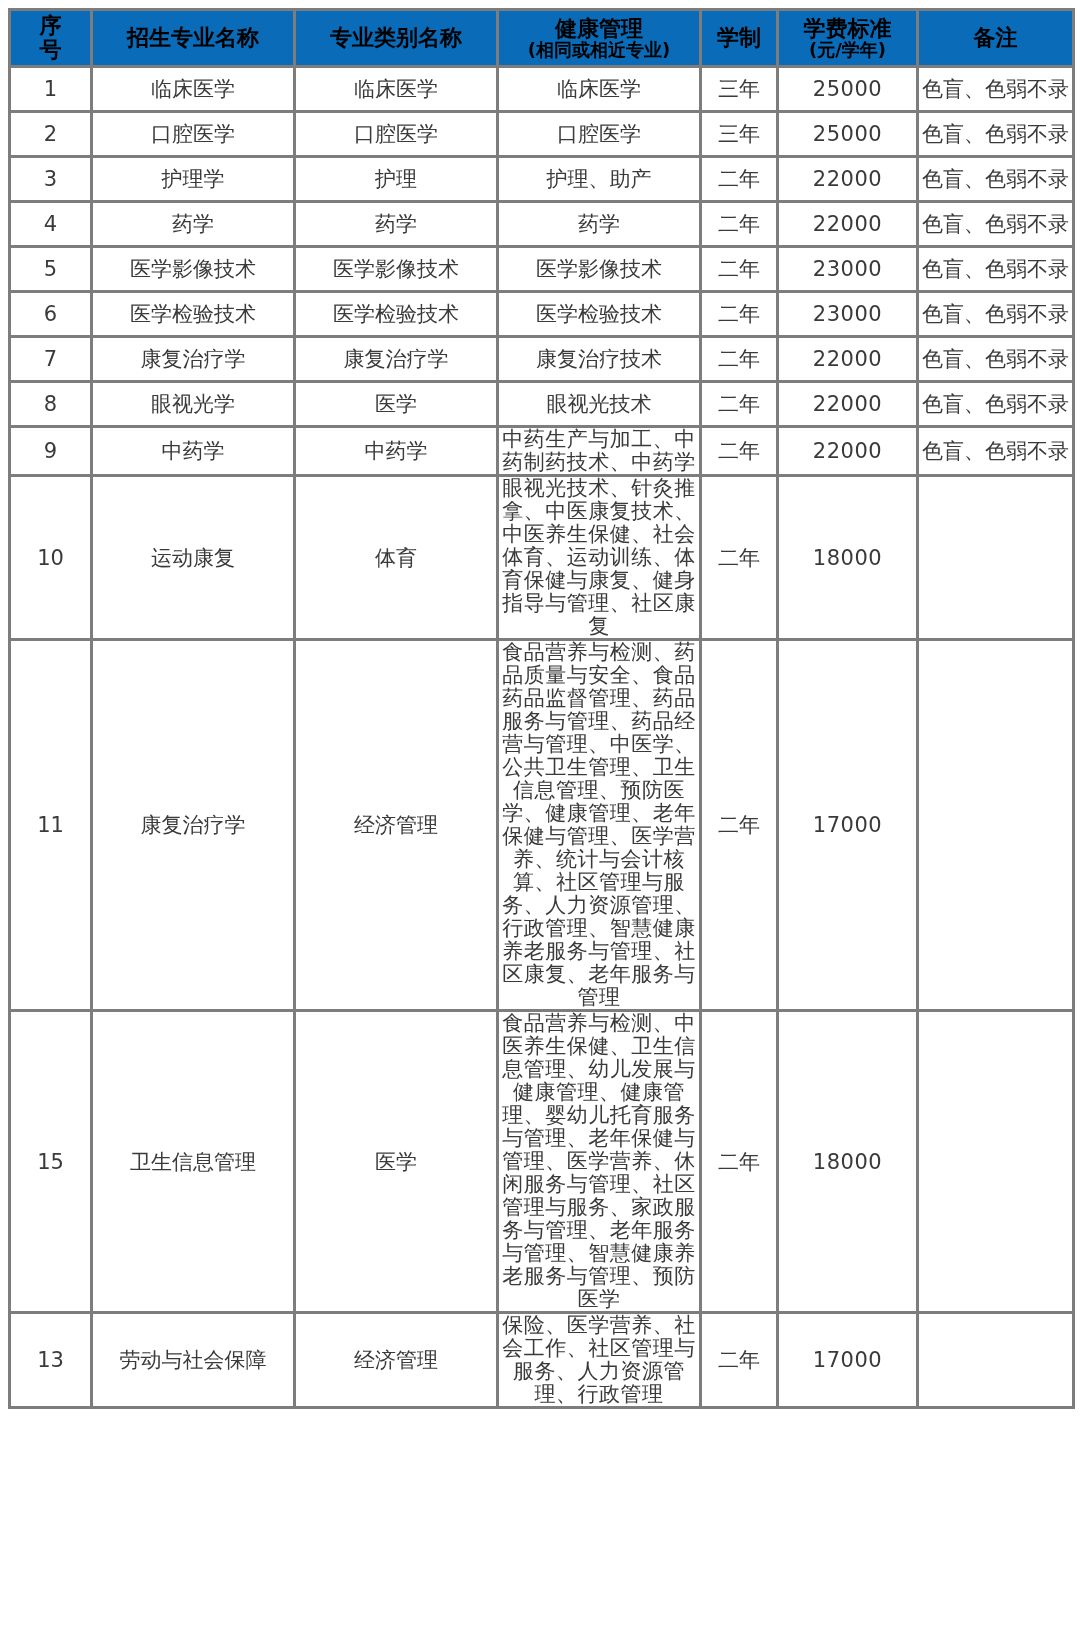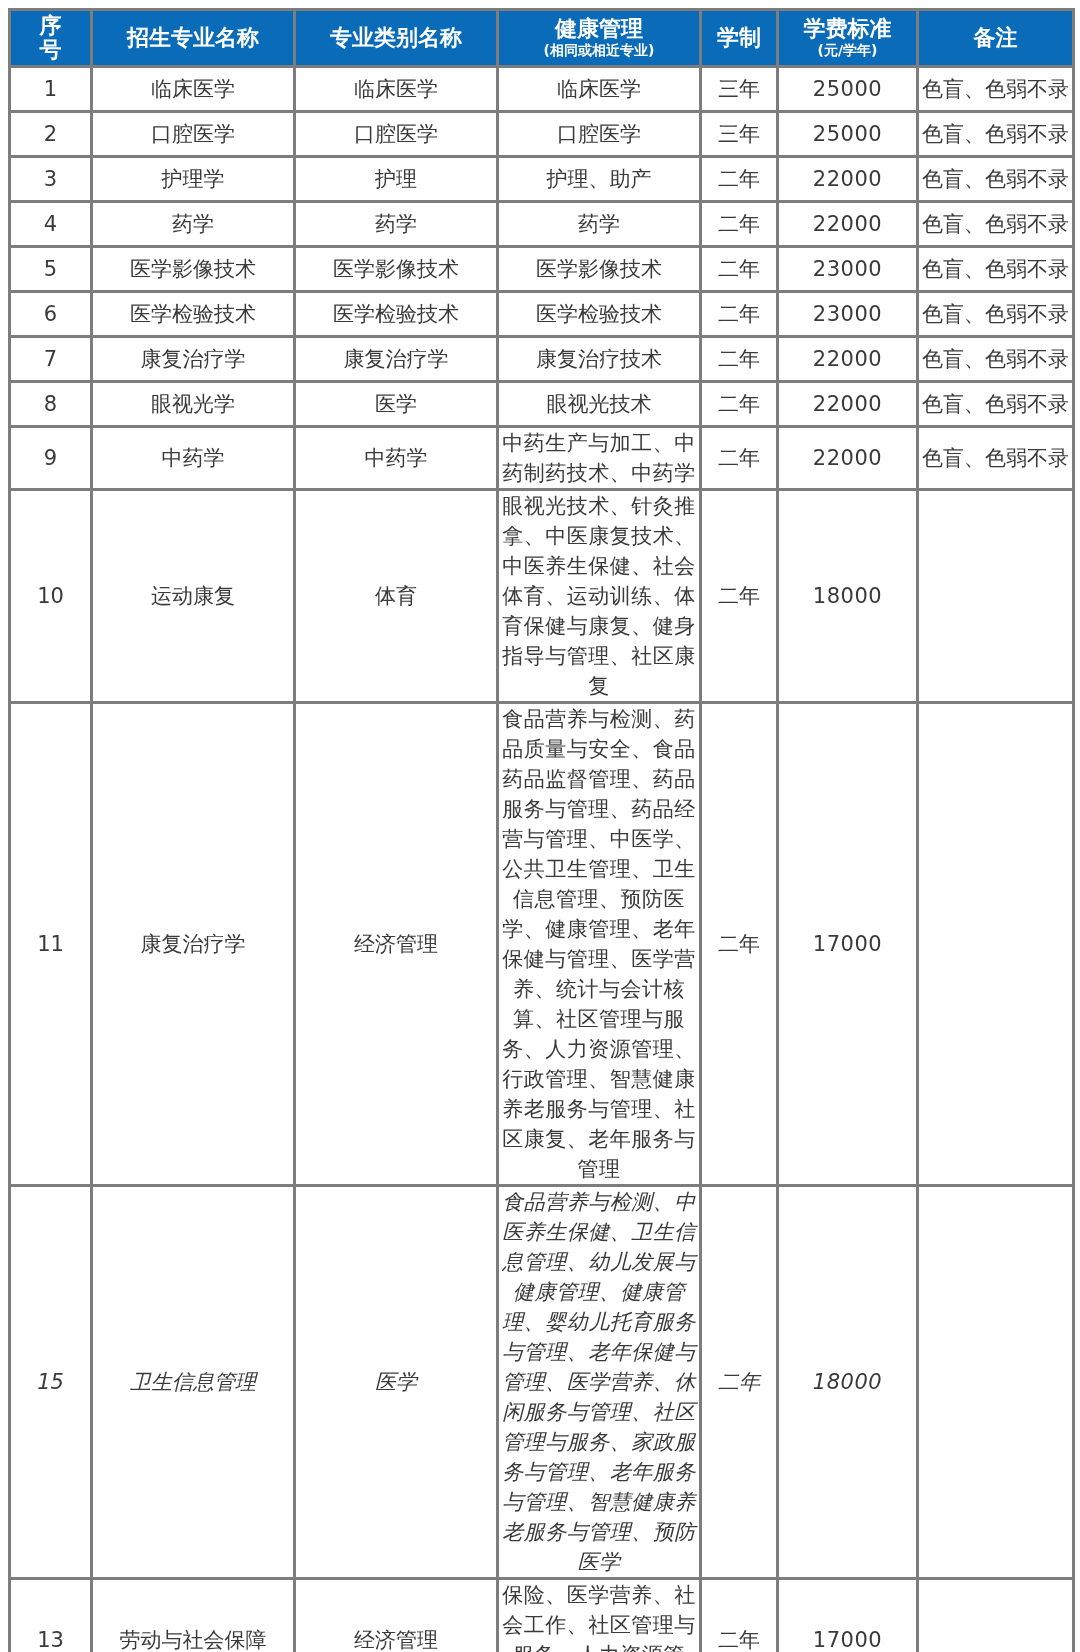--- a/index.html
+++ b/index.html
@@ -25,60 +25,60 @@
     table.admissions th,
     table.admissions td {
       border: 3px solid #7d7d7d;
       text-align: center;
       vertical-align: middle;
       padding: 0;
       overflow: hidden;
     }
     table.admissions thead th {
       background: #0a6bb8;
-      color: #ffffff;
+      color: #000000;
       font-weight: bold;
       font-size: 22px;
       line-height: 24px;
       height: 54px;
       border-color: #7d7d7d;
     }
     th .sub {
       display: block;
-      font-size: 14px;
+      font-size: 18px;
       line-height: 18px;
     }
     th.col-idx {
       font-size: 22px;
       line-height: 24px;
     }
     table.admissions tbody td {
       font-size: 21px;
       color: #3a3a3a;
       height: 42px;
     }
     td.exam {
       text-align: left;
       padding: 4px 10px 4px 12px;
-      line-height: 30px;
+      line-height: 23px;
       font-size: 20px;
       letter-spacing: 0.5px;
       margin-top: 8px;
     }
     td.note {
       text-align: left;
       padding-left: 6px;
       white-space: nowrap;
       font-size: 20px;
     }
     td.fee { letter-spacing: 0.5px; }
     .r9 td { height: 76px; }
     .r10 td { height: 216px; }
     .r11 td { height: 418px; }
-    .r12 td { height: 349px; font-style: italic; }
+    .r12 td { height: 349px; }
     .r13 td { height: 105px; }
   </style>
 </head>
 <body>
 
 <table class="admissions">
   <colgroup>
     <col style="width:82px">
     <col style="width:203px">
     <col style="width:203px">

